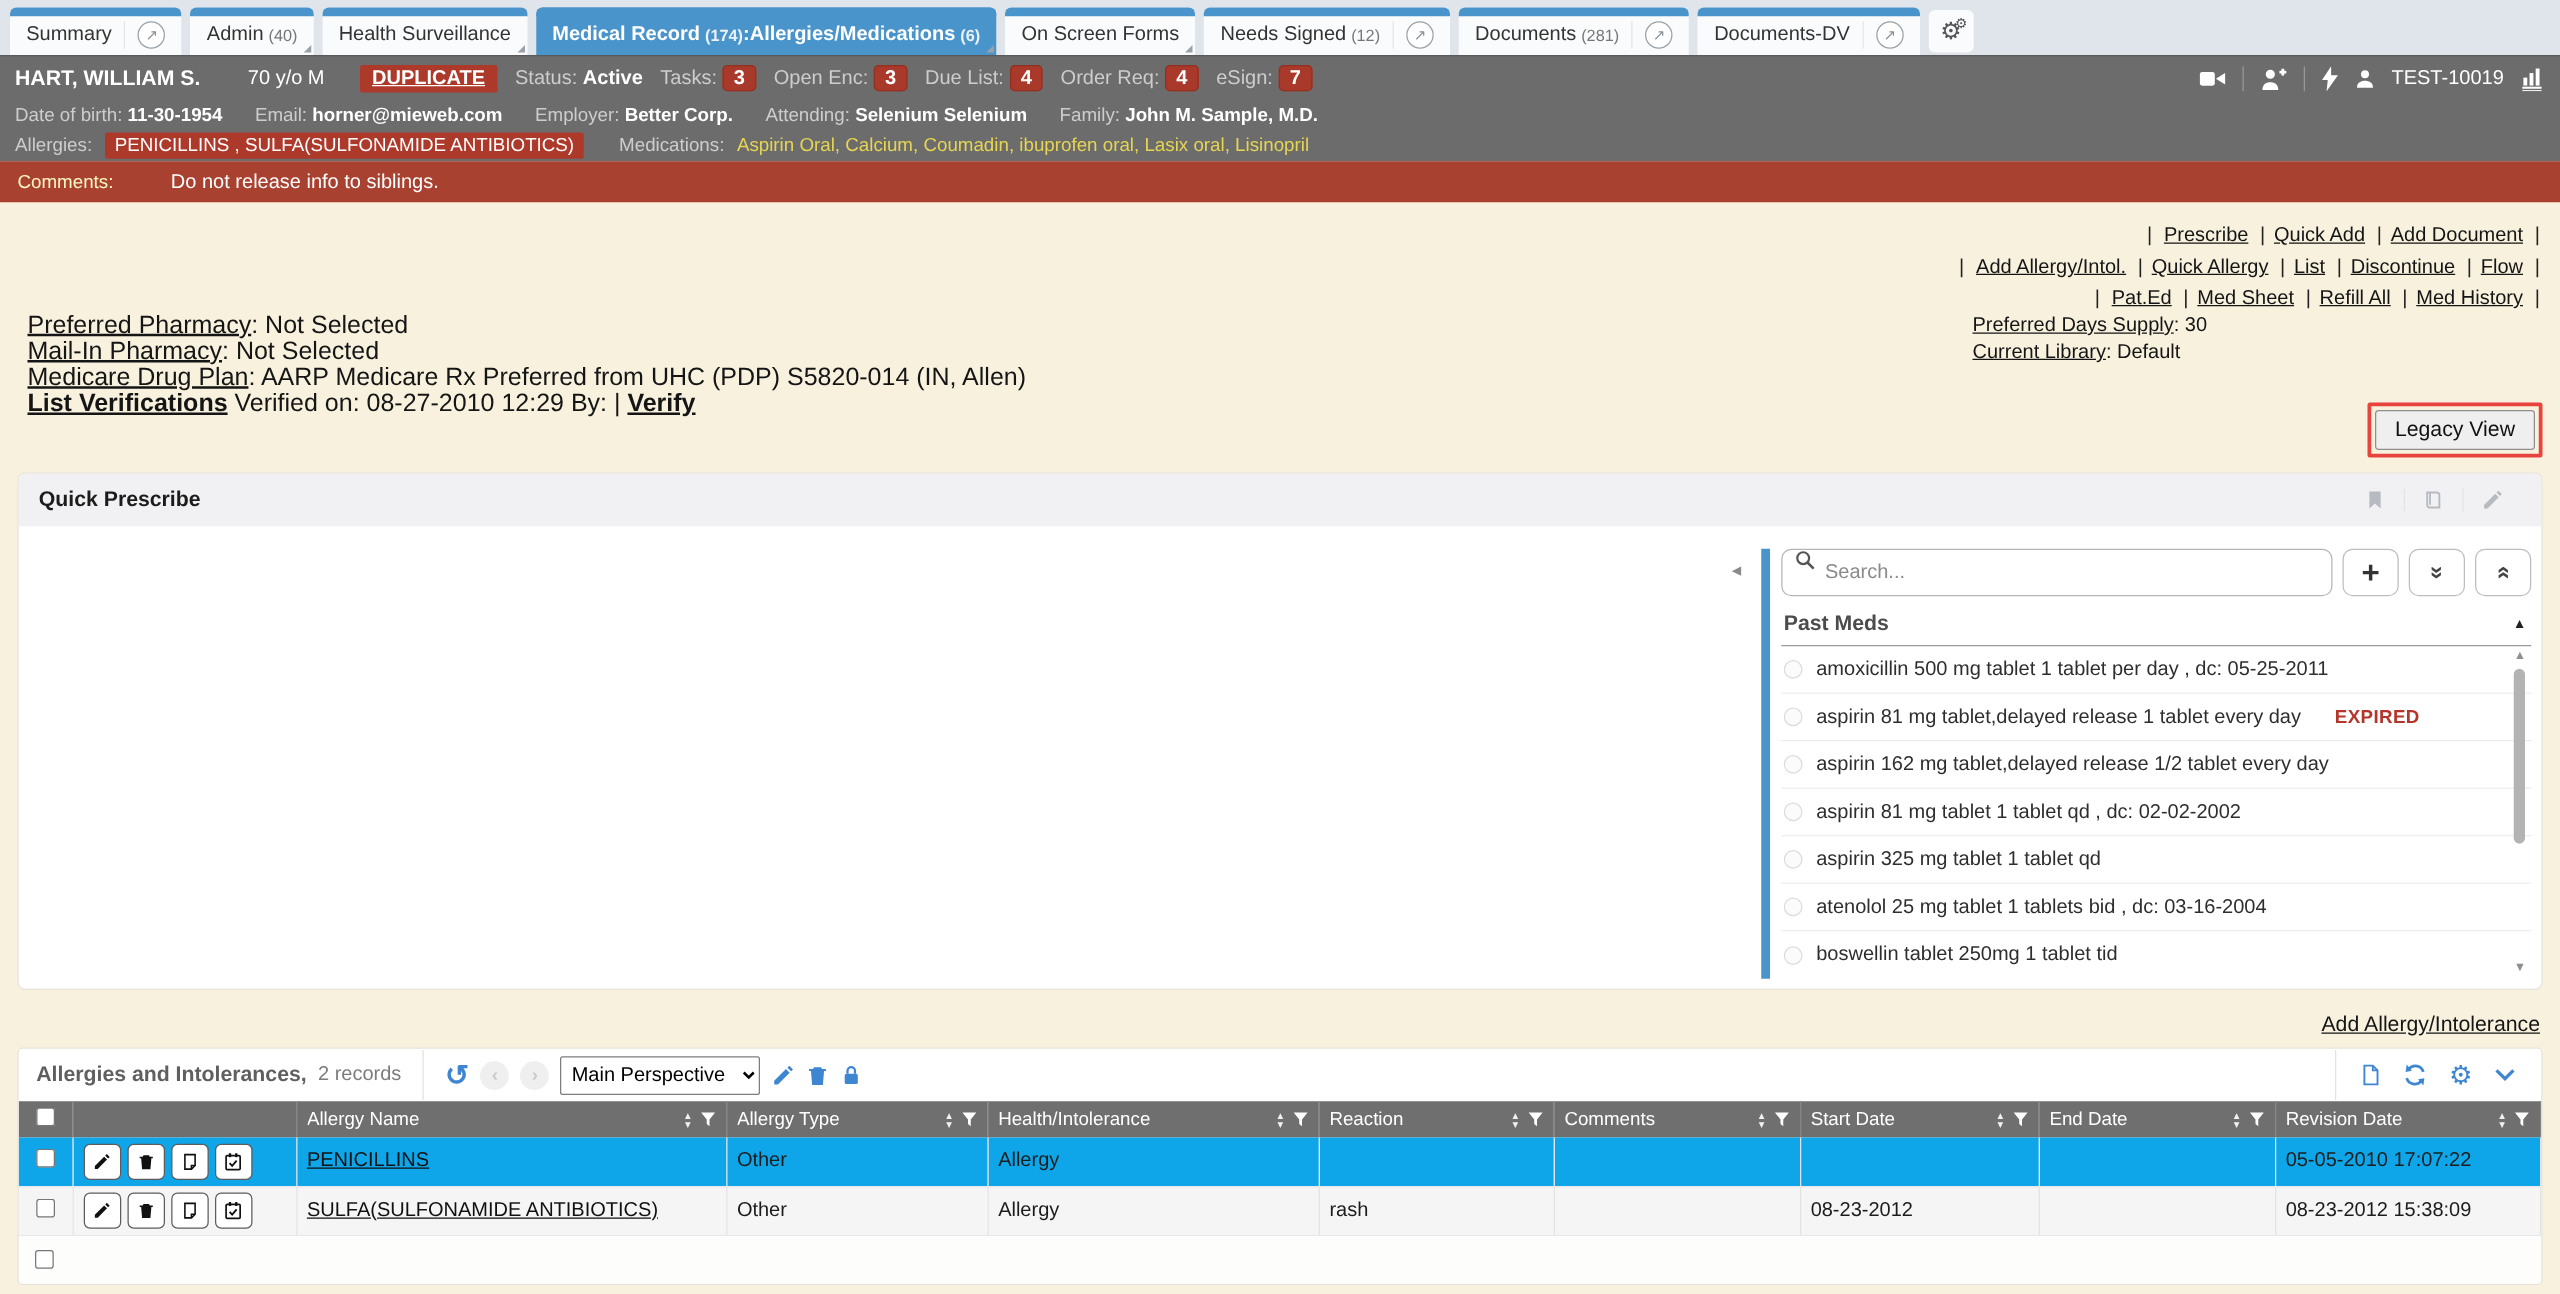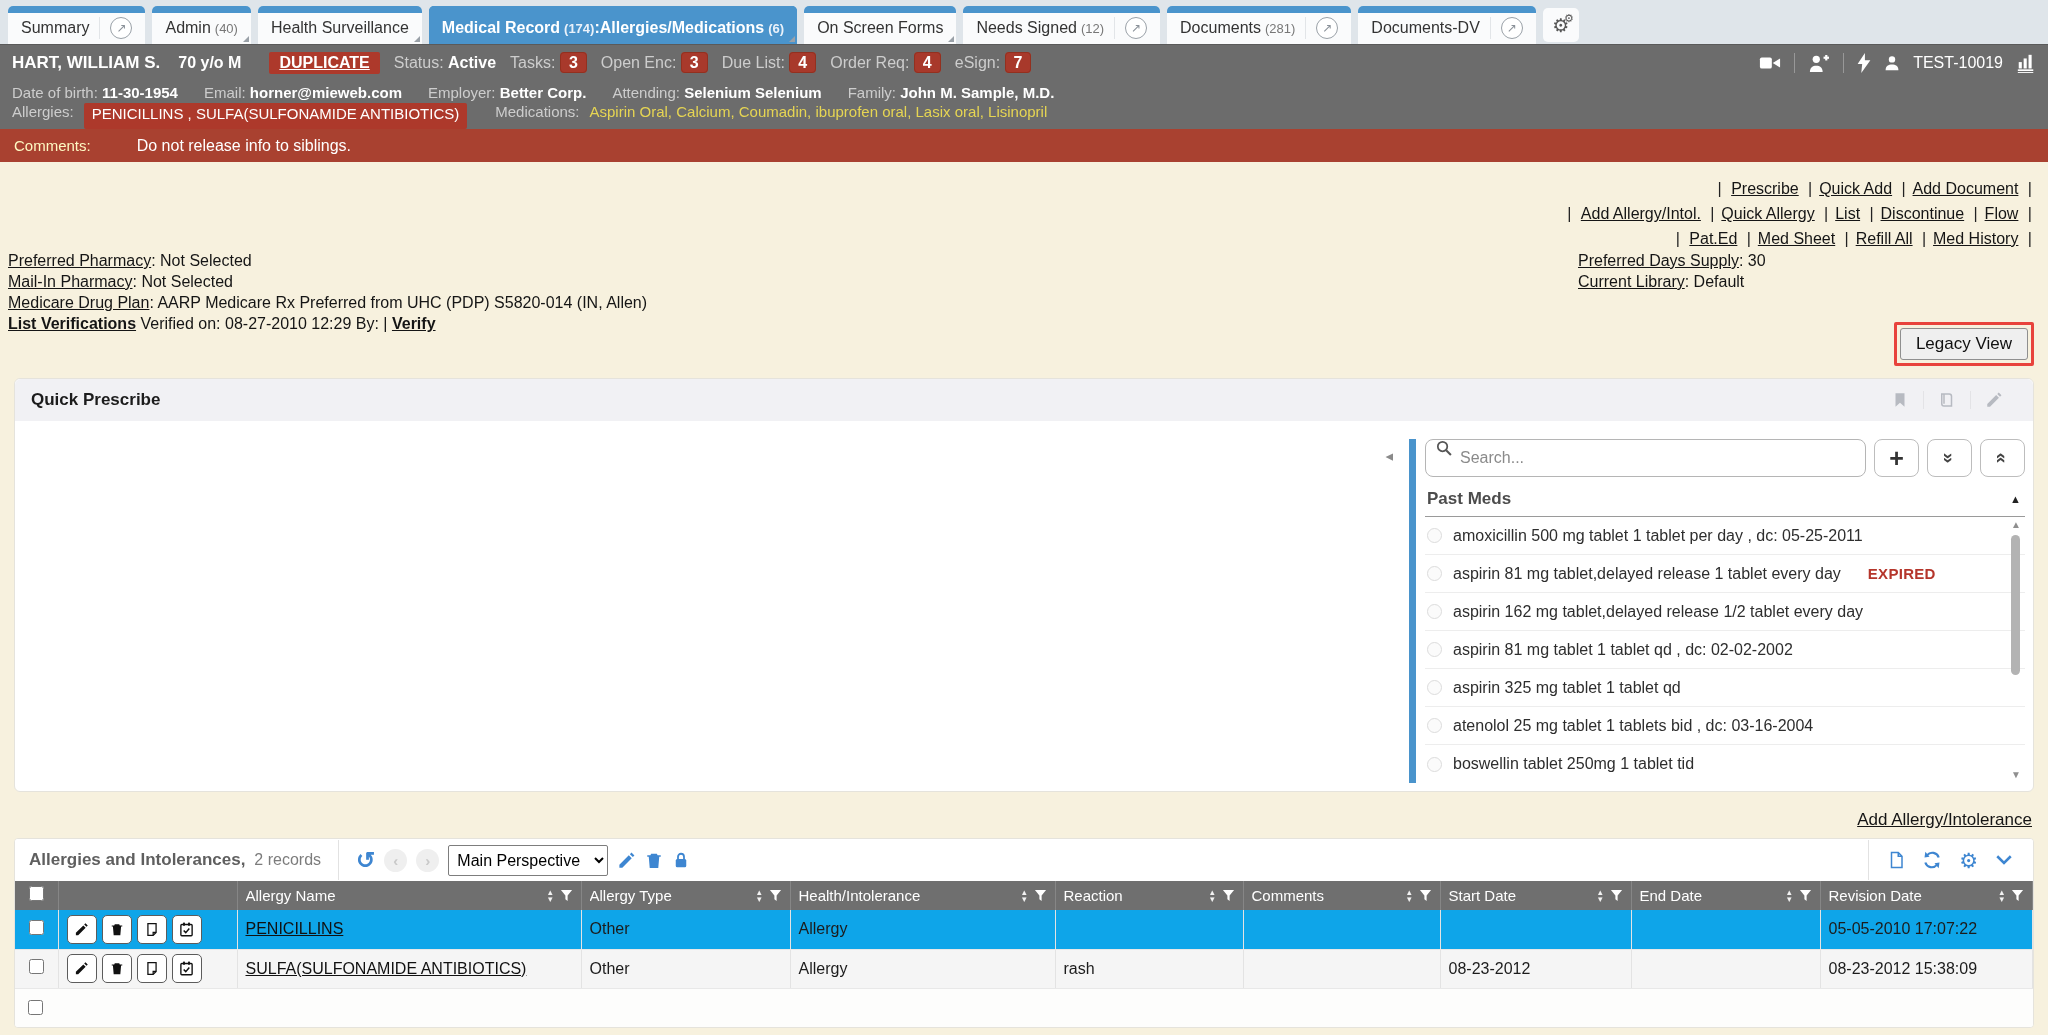--- a/index.html
+++ b/index.html
@@ -24,47 +24,47 @@
   .tab .tsep { width:1px; height:22px; background:#e2e5e8; margin-left:10px; }
   .gear-tab { width:36px; height:34px; background:#fafbfc; border-radius:5px; margin-bottom:2px;
               display:flex; align-items:center; justify-content:center; position:relative; cursor:pointer; }
   .gear-tab .g1 { font-size:19px; color:#555; }
   .gear-tab .g2 { position:absolute; font-size:11px; color:#555; top:4px; right:5px; }
 
   
   .phdr { background:#6c6c6c; color:#fff; }
   .prow1 { height:37px; display:flex; align-items:center; padding:0 12px; gap:14px; font-size:16px; border-top:1px solid #5a5a5a; }
   .pname { font-weight:bold; font-size:17px; }
-  .page-sex { margin-left:4px;font-weight:bold; }
+  .page-sex { margin-left:24px; }
   .dup { background:#ad392b; padding:2px 10px; border-radius:2px; font-weight:bold; text-decoration:underline; cursor:pointer; margin-left:14px; }
   .plab { color:#cdcdcd; }
   .pval { color:#fff; font-weight:bold; }
   .cnt-badge { background:#a8392b; border:1px solid #93301f; border-radius:4px; padding:1px 8px; font-weight:bold; cursor:pointer; }
   .pright { margin-left:auto; display:flex; align-items:center; gap:13px; }
   .vdiv { width:1px; height:20px; background:#989898; }
   .picon { color:#fff; display:inline-flex; cursor:pointer; }
   .prow2 { height:22px; display:flex; align-items:center; padding:0 12px; gap:26px; font-size:15px; }
-  .prow3 { height:26px; display:flex; padding:0 12px; gap:10px; font-size:15px; }
+  .prow3 { height:26px; display:flex; align-items:center; padding:0 12px; gap:10px; font-size:15px; }
   .allergy-pill { background:#ad392b; color:#fff; padding:2px 8px; border-radius:2px; cursor:pointer; }
   .medlist { color:#e6d553; cursor:pointer; }
   .med-link:not(:last-child)::after { content:", "; }
   .meds-label { margin-left:18px; }
   .comments-bar { height:33px; background:#a94130; display:flex; align-items:center; padding:0 14px; font-size:16px; }
   .comments-bar .clab { color:#fef9c3; font-size:15px; }
   .comments-bar .cval { color:#fff; margin-left:46px; }
 
   
   .content { flex:1; position:relative; background:#f7f1de; }
   a.lnk { color:#151515; text-decoration:underline; cursor:pointer; }
   .action-links { position:absolute; top:14px; right:16px; text-align:right; font-size:16px; line-height:25px; color:#222; }
   .linkrow a { color:#151515; text-decoration:underline; margin:0 5px; cursor:pointer; }
   .linkrow::before { content:"| "; } .linkrow::after { content:" |"; }
   .linkrow a + a::before { content:"|  "; text-decoration:none; color:#222; display:inline-block; transform:translateX(-7px); width:6px; }
 
-  .pharm { position:absolute; top:88px; left:8px; font-size:16px; line-height:21px; color:#151515; }
+  .pharm { position:absolute; top:88px; left:22px; font-size:20px; line-height:21px; color:#151515; }
   .prefs { position:absolute; top:88px; left:1578px; font-size:16px; line-height:21px; color:#151515; }
 
   .legacy-ring { position:absolute; top:160px; right:14px; border:3px solid #e8433c; padding:3px; border-radius:2px; }
   .legacy-btn { font-family:"Liberation Sans",sans-serif; font-size:17px; color:#111; background:#efefef;
                 border:1px solid #8f8f8f; border-radius:3px; padding:5px 15px; cursor:pointer; }
 
   
   .qp-card { position:absolute; top:216px; left:14px; right:14px; height:414px; background:#fff;
              border:1px solid #e5e3dc; border-radius:6px; }
   .qp-head { height:42px; background:#f1f1f4; border-radius:6px 6px 0 0; display:flex; align-items:center; padding:0 16px; }

